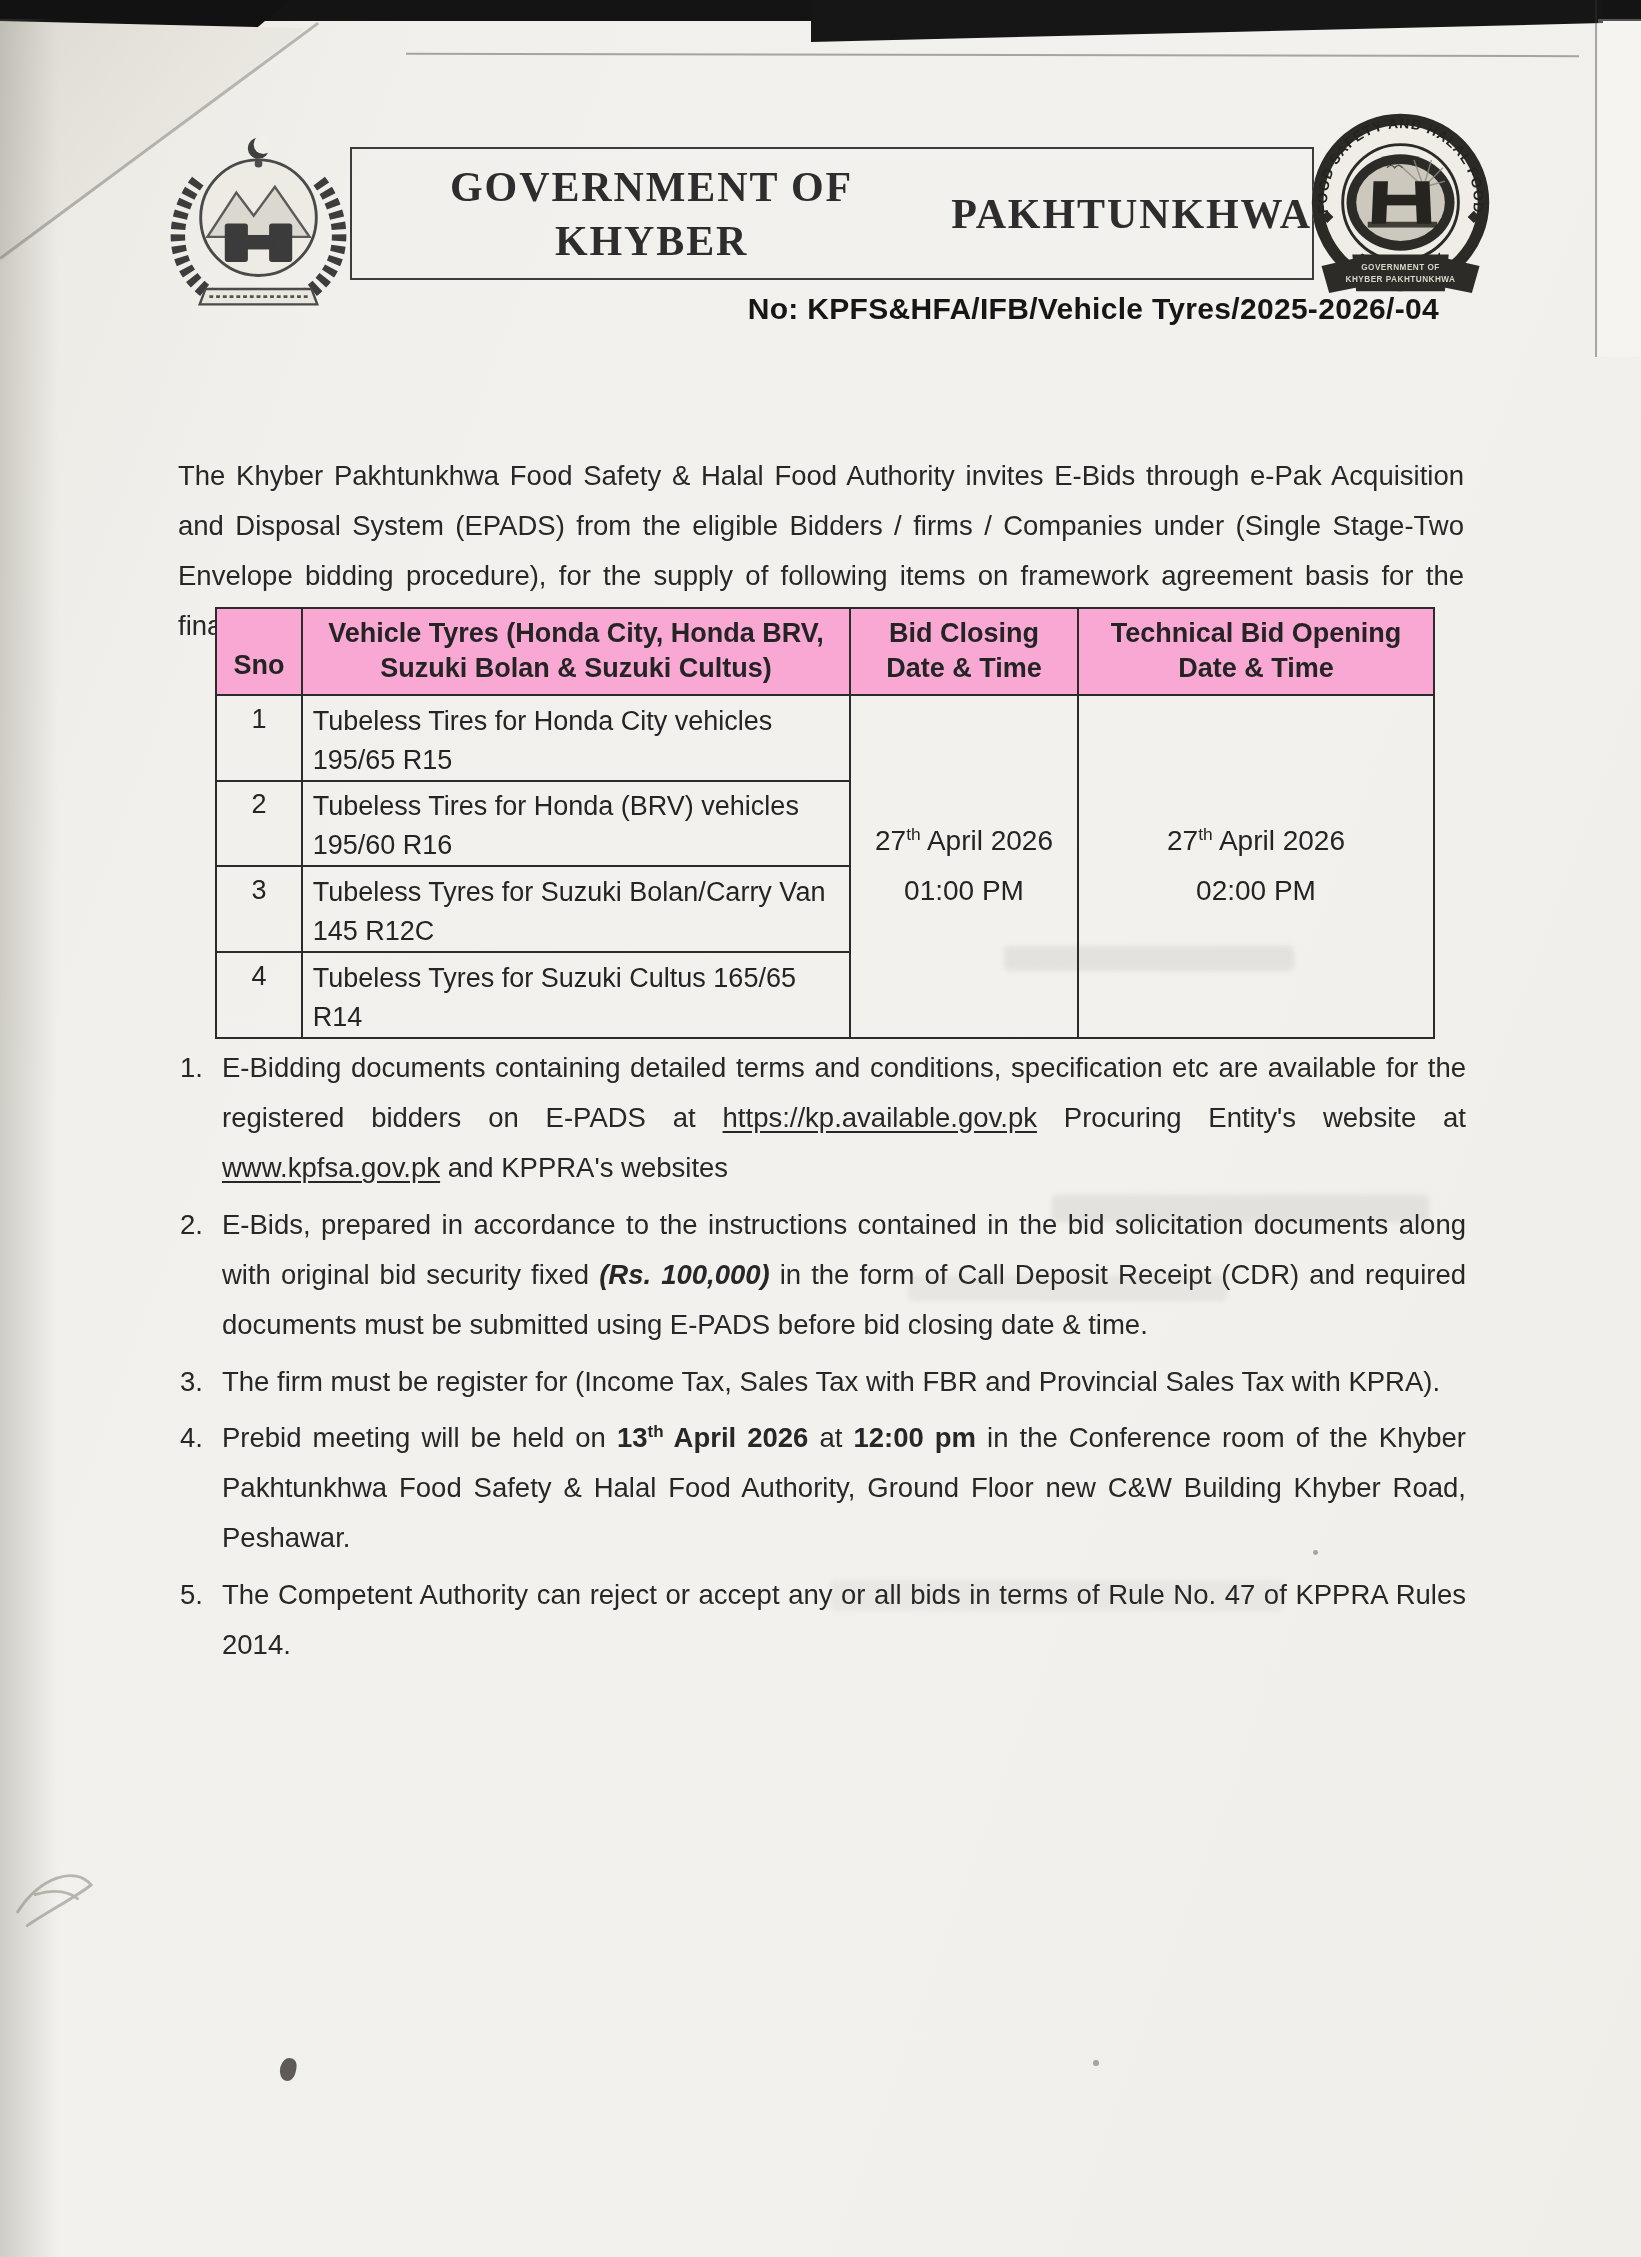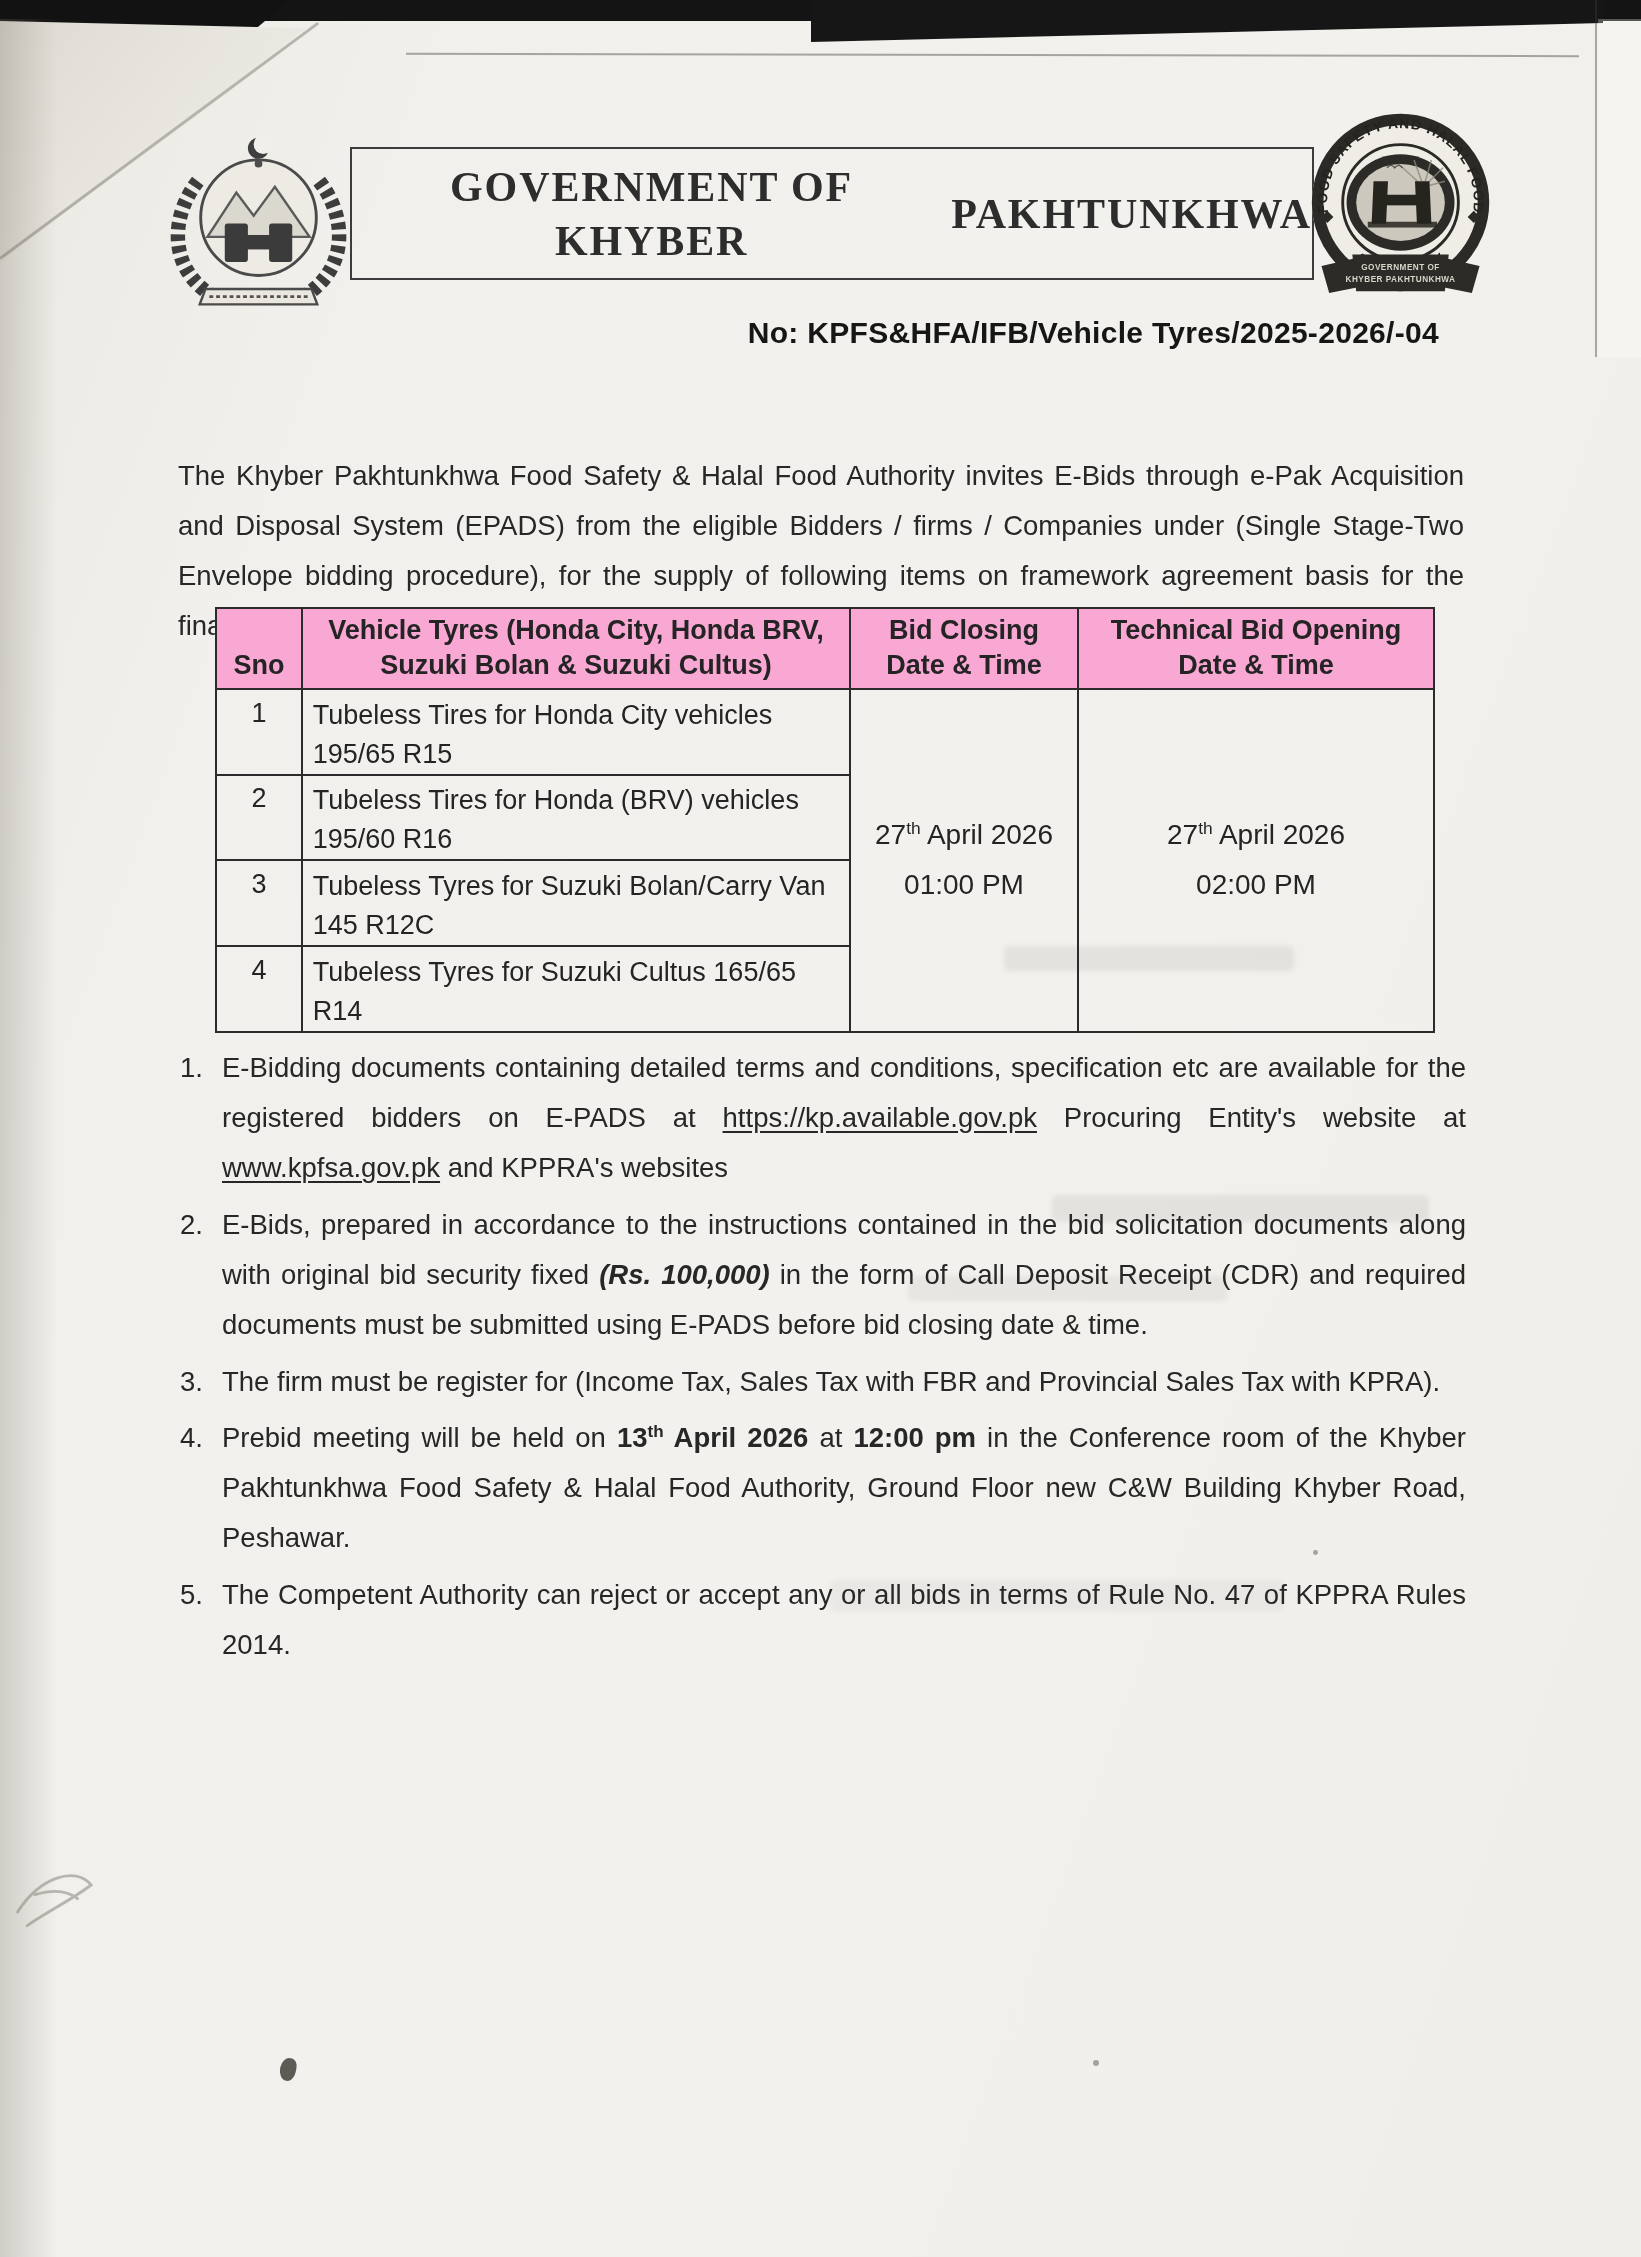--- a/index.html
+++ b/index.html
@@ -31,36 +31,36 @@
   .speck{position:absolute;background:#5a574f;border-radius:50%;opacity:.5;}
   .scribble{position:absolute;left:5.8px;top:1856px;opacity:.55;}
   
   .gov-box{position:absolute;left:350px;top:147px;width:960px;height:129px;border:2.9px solid #3c3c3c;
            display:flex;flex-direction:row;align-items:center;justify-content:center;
            font-family:"Liberation Serif",serif;font-weight:bold;color:#2d2d2d;
            font-size:42px;line-height:54px;letter-spacing:1.9px;text-align:center;}
   .emblem{position:absolute;left:159px;top:129px;}
   .seal{position:absolute;left:1298px;top:108px;}
   .ref-no{position:absolute;left:676px;top:292px;width:763px;text-align:right;
-          font-size:30px;font-weight:bold;color:#161616;letter-spacing:0.3px;margin-top:24px;}
+          font-size:30px;font-weight:bold;color:#161616;letter-spacing:0.3px;}
   
   .title{position:absolute;left:178px;top:373px;width:1284px;text-align:center;
          font-size:28px;font-weight:bold;color:#1d1d1d;}
   .title span{text-decoration:underline;text-decoration-thickness:2.4px;text-underline-offset:5.8px;}
   .intro{position:absolute;left:178px;top:423px;width:1286px;font-size:27.5px;line-height:50px;
          text-align:justify;color:#272727;}
   
   table.tender{position:absolute;left:215px;top:607px;border-collapse:collapse;table-layout:fixed;
                font-size:27px;color:#242424;}
   table.tender col.c1{width:86px;} table.tender col.c2{width:548px;}
   table.tender col.c3{width:228px;} table.tender col.c4{width:356px;}
   table.tender th,table.tender td{border:2.4px solid #2b2b2b;}
   table.tender th{background:#f9a8d4;font-weight:bold;text-align:center;vertical-align:middle;
                   line-height:35px;padding:3.9px 5.8px;height:70px;}
-  table.tender th.sno{vertical-align:bottom;padding-bottom:5px;}
+  table.tender th.sno{vertical-align:bottom;padding-bottom:11px;}
   table.tender tr.row{height:84px;}
   table.tender td.sno{text-align:center;vertical-align:top;padding-top:7.7px;}
   table.tender td.item{text-align:left;vertical-align:top;padding:5.8px 5.8px 0 9.7px;line-height:39px;}
   table.tender td.datecell{text-align:center;vertical-align:middle;font-size:28px;line-height:50px;}
   sup.ss{font-size:.62em;vertical-align:super;line-height:0;}
   
   .conds{position:absolute;left:180px;top:1043px;width:1286px;}
   .cond{display:flex;margin-bottom:6.8px;}
   .cnum{flex:0 0 42px;font-size:27.5px;line-height:50px;color:#272727;}
   .ctext{flex:1;margin:0;font-size:27.5px;line-height:50px;text-align:justify;color:#272727;}

